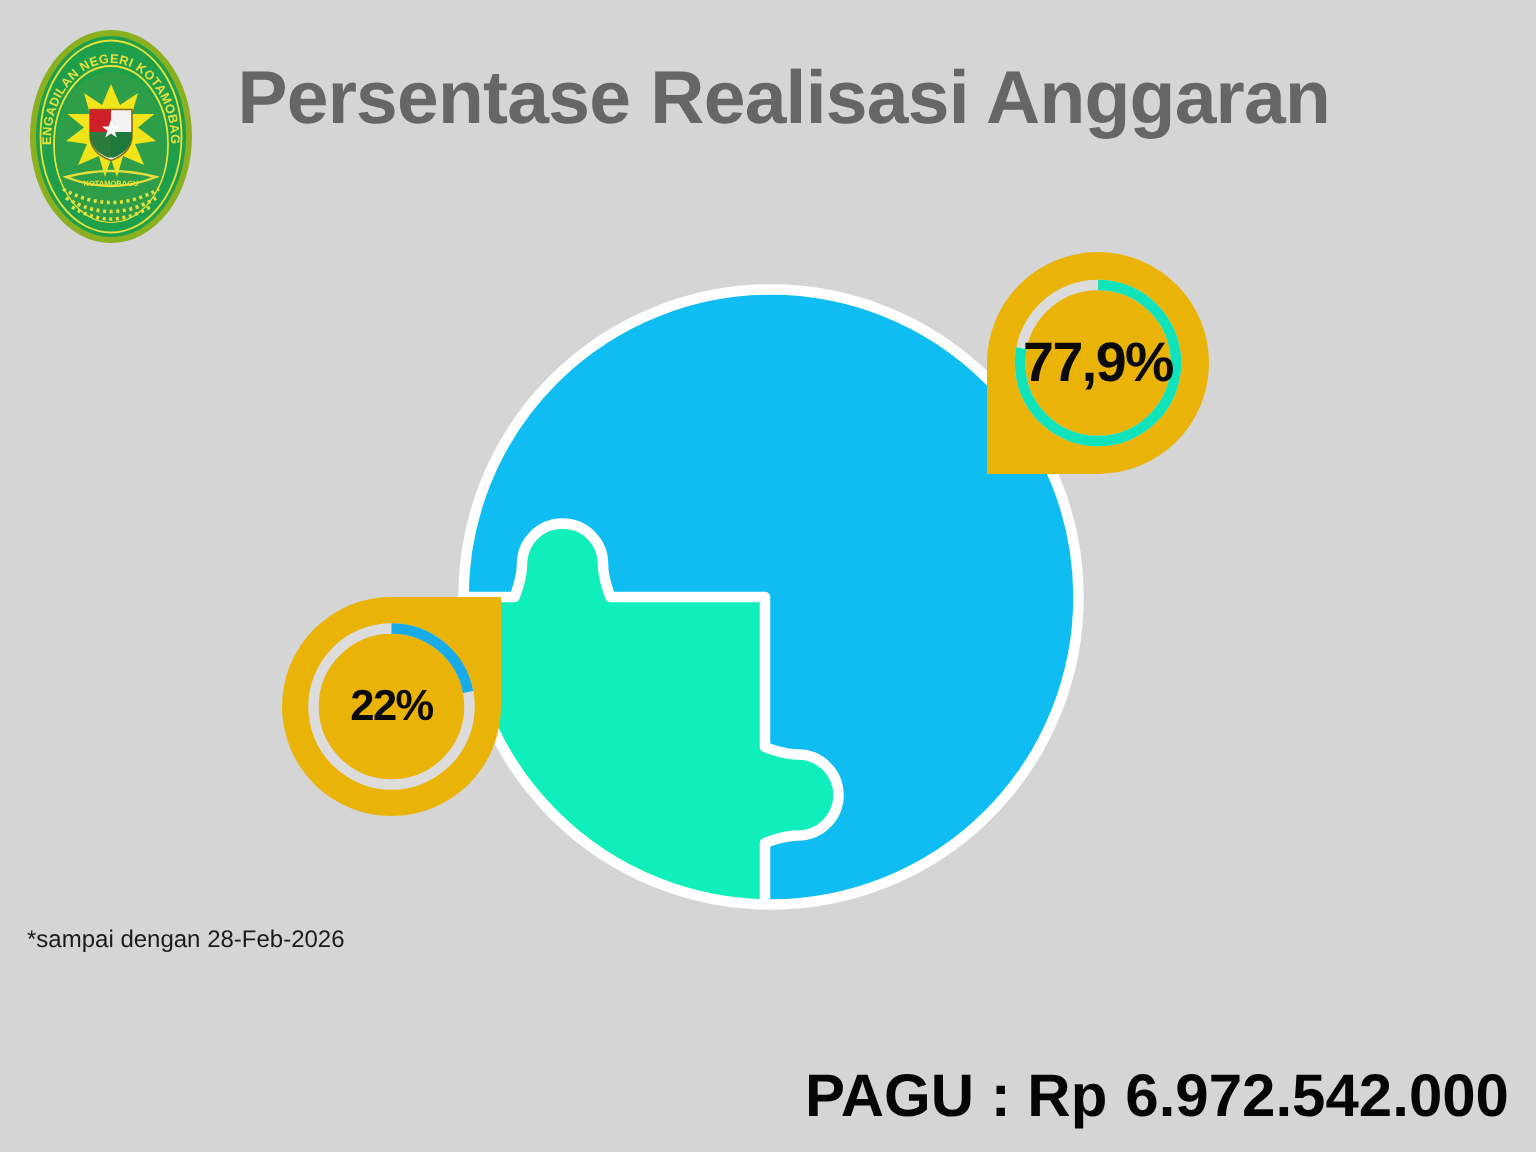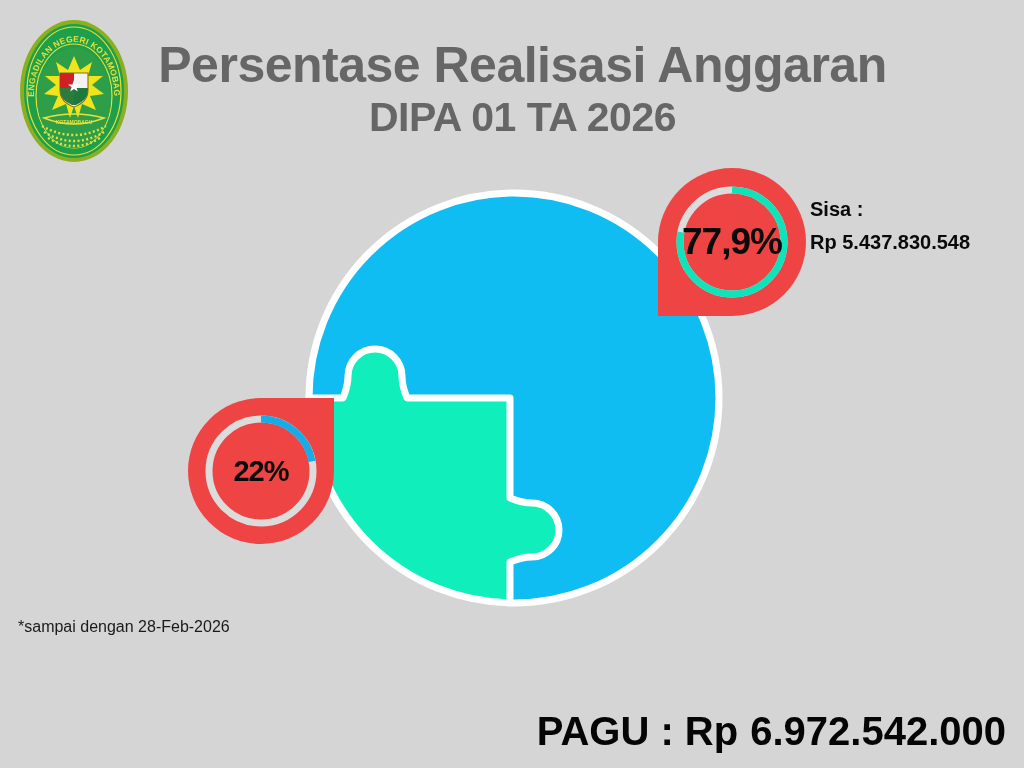--- a/index.html
+++ b/index.html
@@ -58,21 +58,21 @@
     position: absolute;
     left: 296px;
     top: 180px;
     width: 436px;
     height: 436px;
   }
 
   
   .badge {
     position: absolute;
-    background: #ef4444;
+    background: #eab308;
   }
   #badge-sisa {
     left: 658px;
     top: 168px;
     width: 148px;
     height: 148px;
     border-radius: 74px 74px 74px 0px;
   }
   #badge-realisasi {
     left: 188px;
@@ -186,21 +186,20 @@
         <text x="56" y="106" text-anchor="middle" font-family="'Liberation Sans', sans-serif" font-size="5" font-weight="bold" fill="#e8e03a">KOTAMOBAGU</text>
         <path d="M 24,108 Q 56,126 88,108" fill="none" stroke="#e8e03a" stroke-width="2.4" stroke-dasharray="2 2.4"></path>
         <path d="M 26,114 Q 56,132 86,114" fill="none" stroke="#e8e03a" stroke-width="2.4" stroke-dasharray="2 2.4"></path>
         <path d="M 30,120 Q 56,136 82,120" fill="none" stroke="#e8e03a" stroke-width="2.4" stroke-dasharray="2 2.4"></path>
       </g>
     </svg>
   </div>
 
   <div id="title-block">
     <span id="title-line-1">Persentase Realisasi Anggaran</span>
-    <span id="title-line-2">DIPA 01 TA 2026</span>
   </div>
 
   <div id="puzzle-wrap">
     <svg viewBox="0 0 436 436" width="436" height="436">
 
       <circle cx="218" cy="218" r="205" fill="#0fbdf2"></circle>
 
       <path fill="#10efbb" d="M 13,218
                L 47,218
                C 47,218 52,206 52,196
@@ -233,24 +232,20 @@
 
   <div class="badge" id="badge-sisa">
     <svg class="badge-ring" viewBox="0 0 124 124">
       <circle cx="62" cy="62" r="52" fill="none" stroke="#dcdcdc" stroke-width="7"></circle>
 
       <circle cx="62" cy="62" r="52" fill="none" stroke="#10e3ba" stroke-width="7" stroke-dasharray="254.5 326.73" stroke-dashoffset="0" transform="rotate(-90 62 62)"></circle>
     </svg>
     <div class="badge-value">77,9%</div>
   </div>
 
-  <div id="sisa-label">
-    <div>Sisa :</div>
-    <div>Rp 5.437.830.548</div>
-  </div>
 
   <div class="badge" id="badge-realisasi">
     <svg class="badge-ring" viewBox="0 0 124 124">
       <circle cx="62" cy="62" r="52" fill="none" stroke="#dcdcdc" stroke-width="7"></circle>
 
       <circle cx="62" cy="62" r="52" fill="none" stroke="#19abe8" stroke-width="7" stroke-dasharray="71.9 326.73" stroke-dashoffset="0" transform="rotate(-90 62 62)"></circle>
     </svg>
     <div class="badge-value">22%</div>
   </div>
 

